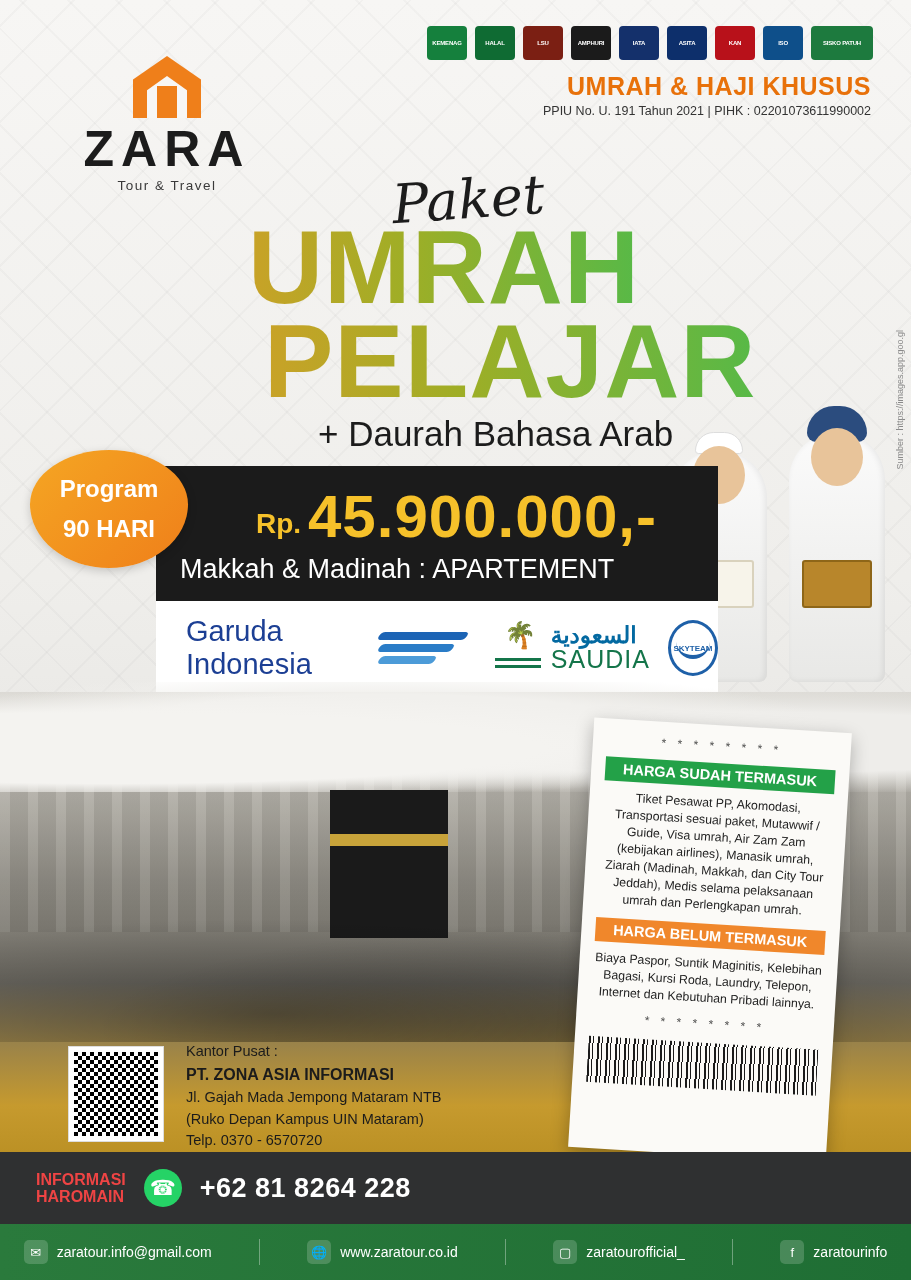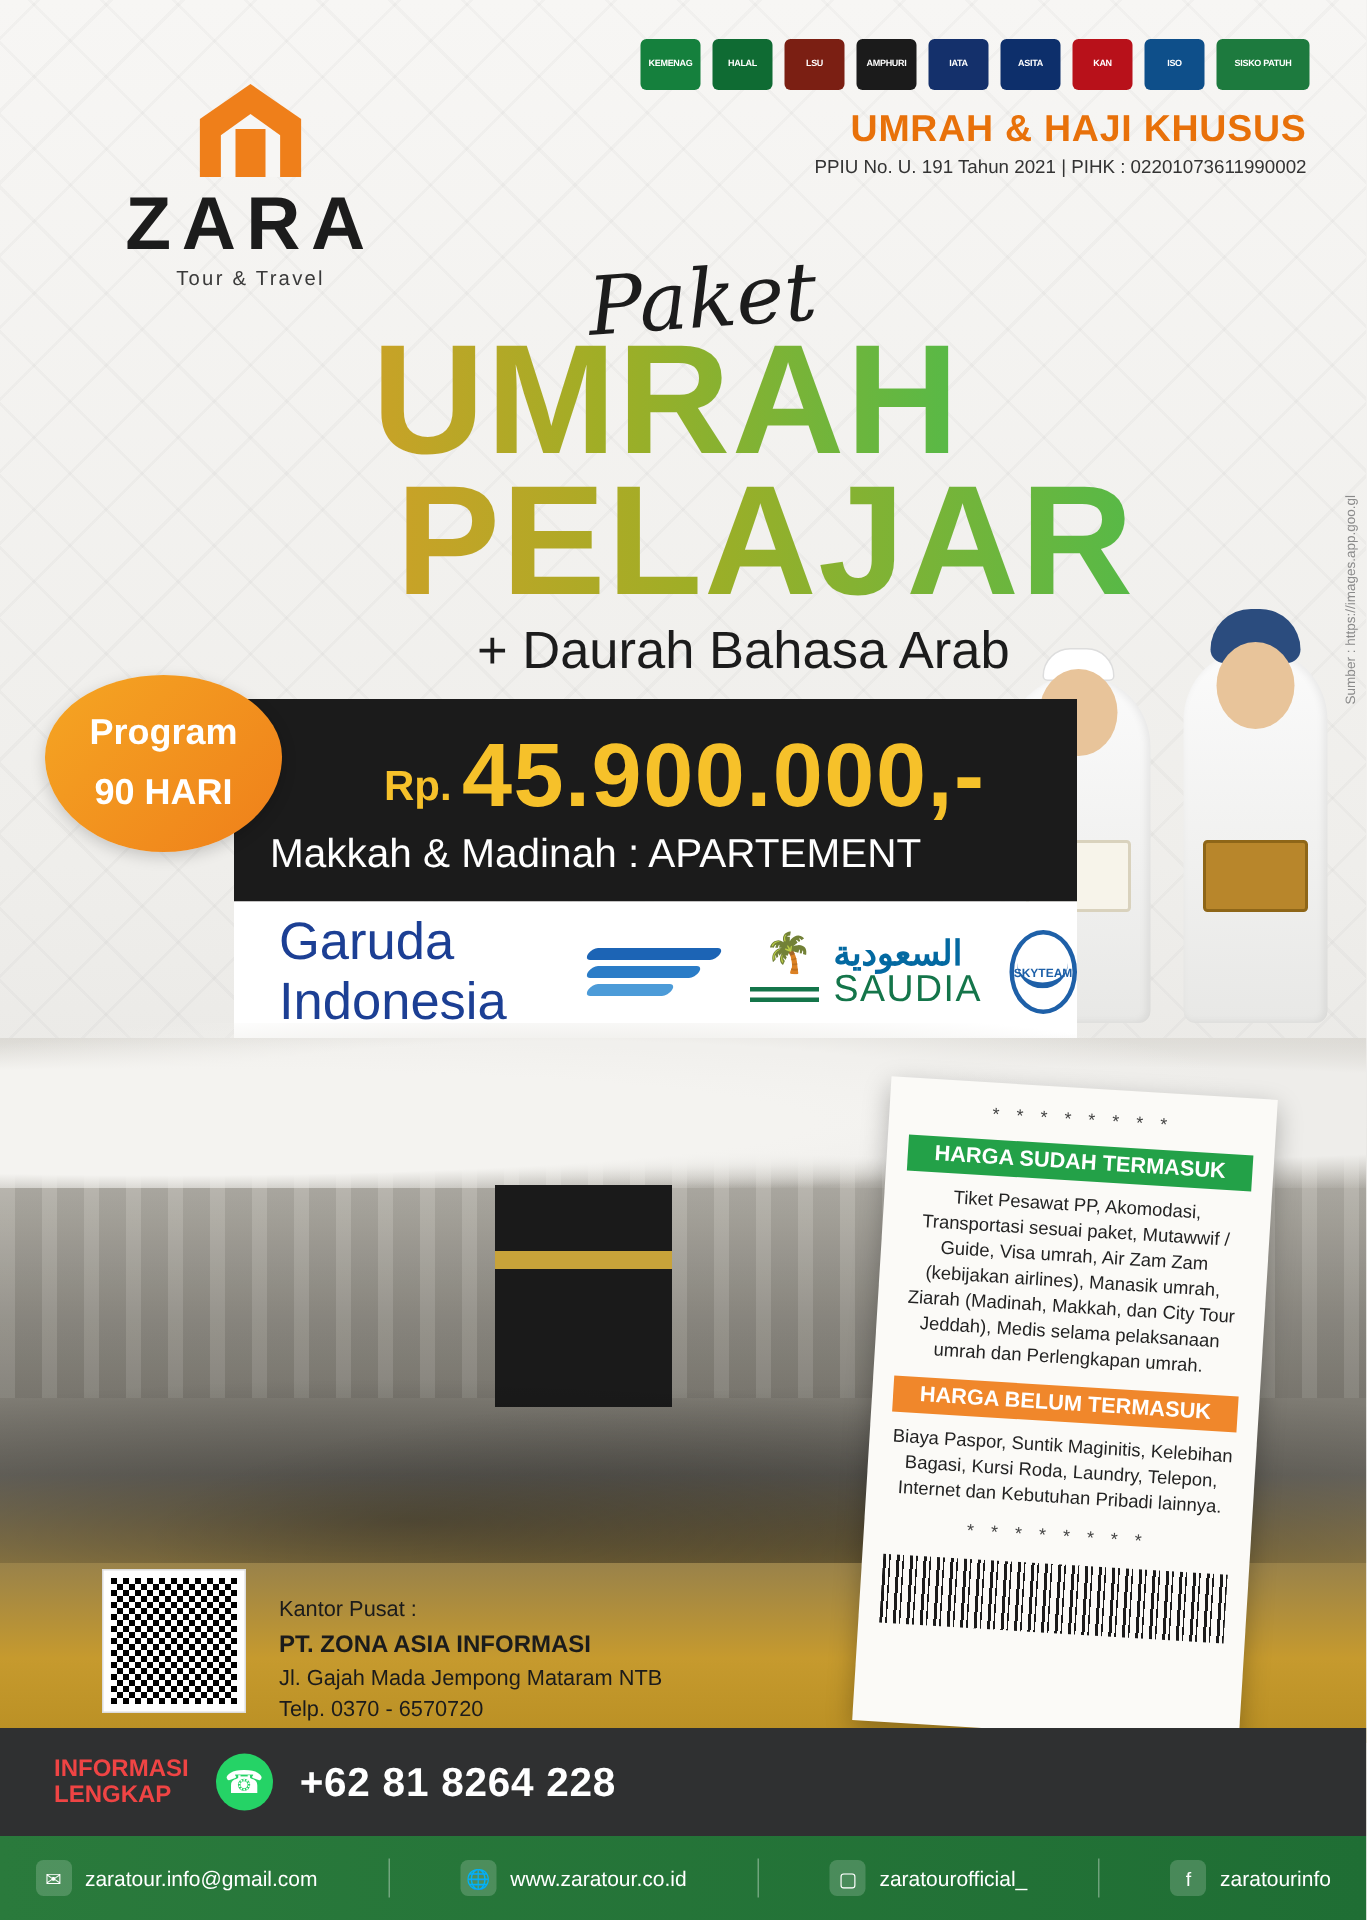--- a/index.html
+++ b/index.html
@@ -159,21 +159,21 @@
   .airlines {
     position: absolute; left: 156px; top: 601px;
     width: 562px; height: 94px;
     background: #fff;
     display: flex; align-items: center;
   }
   .garuda {
     display: flex; align-items: center; gap: 14px;
     padding-left: 30px;
   }
-  .garuda-text { font-size: 35px; color: #1c3f94; }
+  .garuda-text { font-size: 29px; color: #1c3f94; }
   .garuda-bird {
     width: 92px; height: 40px; position: relative;
   }
   .garuda-bird span {
     position: absolute; left: 0; height: 8px; border-radius: 6px;
     background: #1c64b5;
   }
   .garuda-bird span:nth-child(1){ top: 4px; width: 88px; transform: skewX(-34deg);}
   .garuda-bird span:nth-child(2){ top: 16px; width: 74px; transform: skewX(-34deg); background:#2a7cc7;}
   .garuda-bird span:nth-child(3){ top: 28px; width: 56px; transform: skewX(-34deg); background:#4c9bd8;}
@@ -470,27 +470,28 @@
     <div class="barcode"></div>
   </div>
 
   <div class="qr">
       <div class="qr-inner"></div>
     </div>
   <div class="office">
     <div class="t1">Kantor Pusat :</div>
     <div class="t2">PT. ZONA ASIA INFORMASI</div>
     <div>Jl. Gajah Mada Jempong Mataram NTB</div>
+    <div>(Ruko Depan Kampus UIN Mataram)</div>
     <div>Telp. 0370 - 6570720</div>
   </div>
 
   <div class="infobar">
     <div class="lbl">
       <div>INFORMASI</div>
-      <div>LENGKAP</div>
+      <div>HAROMAIN</div>
     </div>
     <div class="wa">☎</div>
     <div class="phones">
       <div>+62 81 8264 228</div>
     </div>
   </div>
 
   <div class="footer">
     <div class="fitem">
       <span class="ficon">✉</span>

